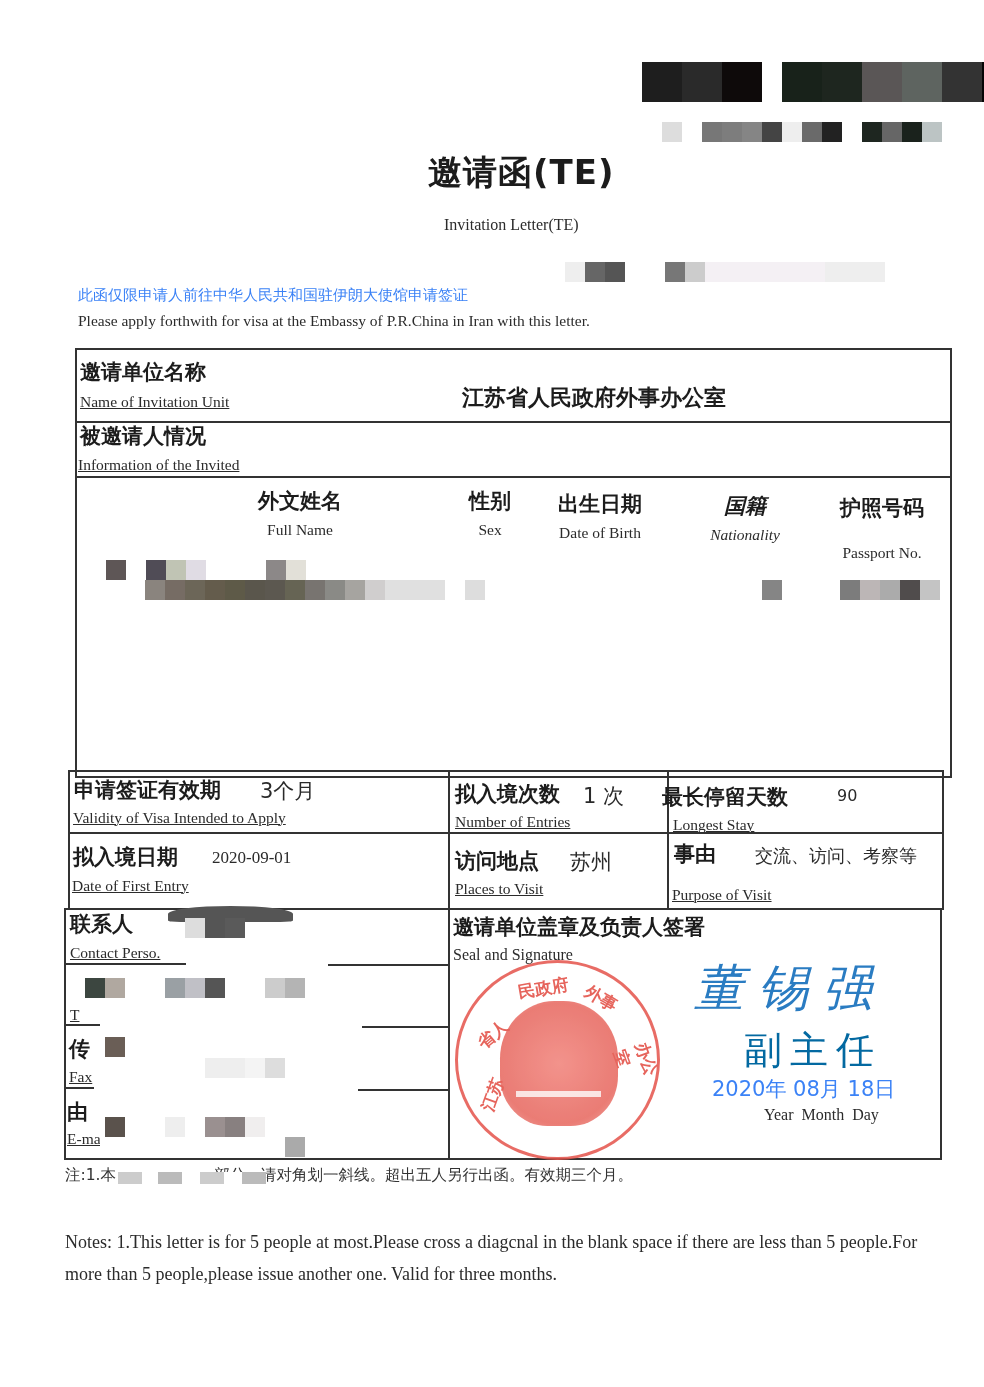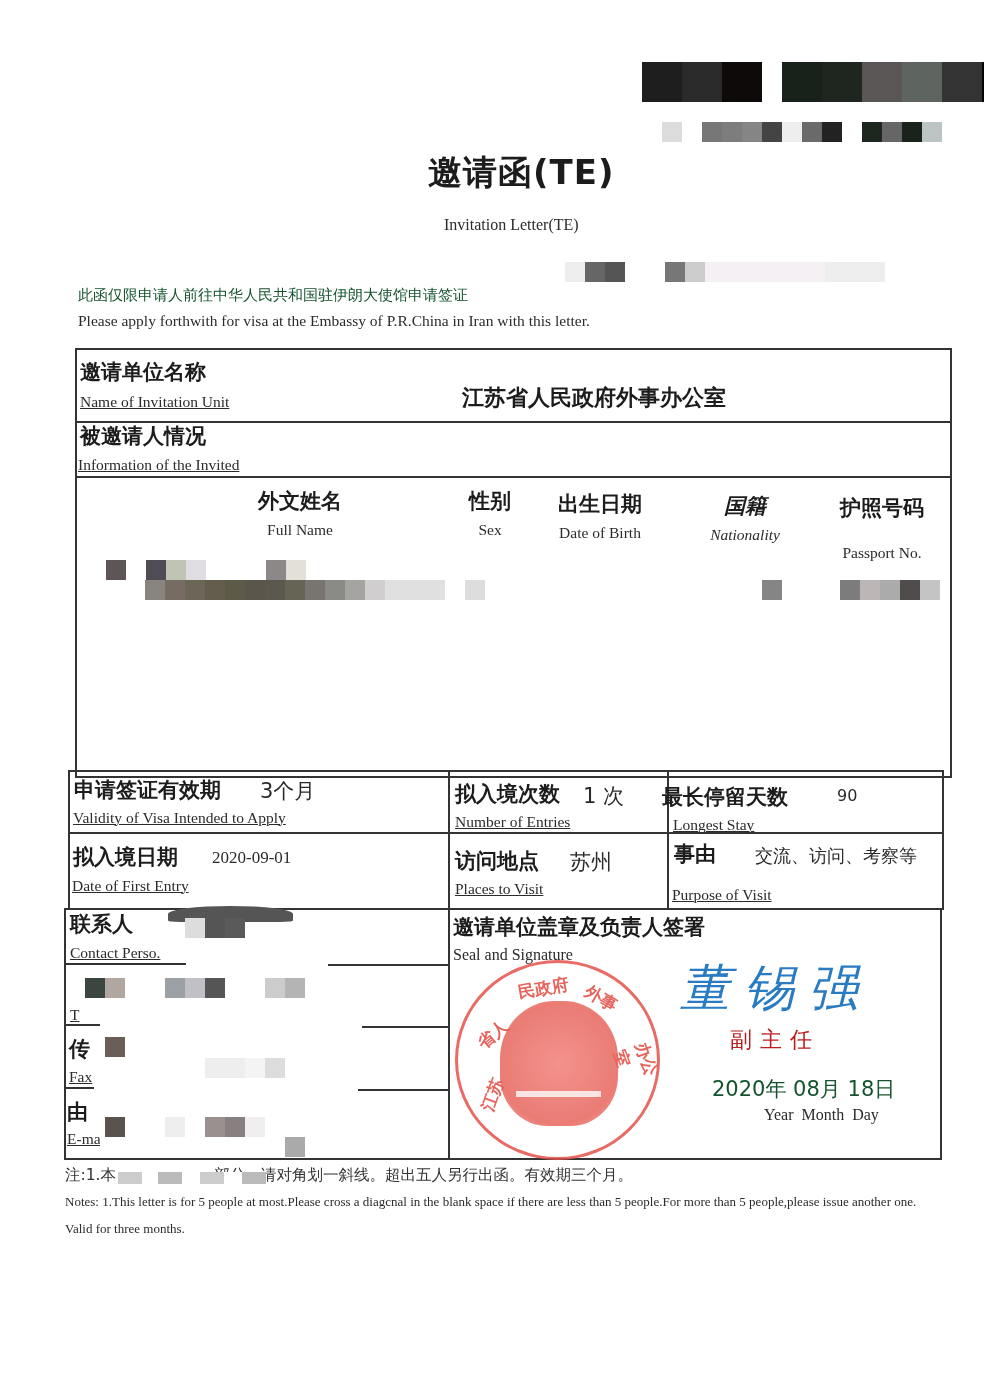--- a/index.html
+++ b/index.html
@@ -11,44 +11,44 @@
   .cjk-n { font-family: "DejaVu Sans", sans-serif; color: #2a2a2a; }
   .en { font-family: "Liberation Serif", serif; color: #2b2b2b; }
 
   
   .mosaic { position: absolute; display: flex; flex-wrap: nowrap; }
   .mosaic span { display: block; width: 20px; height: 20px; }
 
   .title-cn { left: 428px; top: 150px; font-size: 34px; letter-spacing: 1px; }
   .title-en { left: 444px; top: 216px; font-size: 16px; }
 
-  .intro-cn { left: 78px; top: 286px; font-size: 15px; color: #14532d; font-weight: normal; }
+  .intro-cn { left: 78px; top: 286px; font-size: 15px; color: #3b82f6; font-weight: normal; }
   .intro-en { left: 78px; top: 312px; font-size: 15.5px; }
 
   
   .frame { border: 2px solid #333; position: absolute; }
   .hline { position: absolute; height: 2px; background: #333; }
   .vline { position: absolute; width: 2px; background: #333; }
 
   .label-cn { font-size: 21px; }
   .label-en { font-size: 15.5px; text-decoration: underline; text-decoration-thickness: 1px; }
 
   .col-cn { font-size: 21px; text-align: center; }
   .col-en { font-size: 15.5px; text-align: center; }
 
   .seal { left: 455px; top: 960px; width: 205px; height: 200px; border-radius: 50%;
           border: 3px solid #e5534b; opacity: 0.85; }
   .seal-inner { position: absolute; left: 42px; top: 38px; width: 118px; height: 125px;
           border-radius: 46% 46% 40% 40%; background: radial-gradient(circle, #ee6a60 0%, #e24a40 70%, #f08a80 100%); opacity: 0.85; }
   .seal-bar { position: absolute; left: 58px; top: 128px; width: 85px; height: 6px; background: #fff; opacity: .8; }
   .seal-text { position: absolute; font-family: "DejaVu Sans", sans-serif; color: #e24a40; font-size: 17px; font-weight: bold; }
 
-  .sig { font-family: Liberation Sans, sans-serif; font-style: italic; color: #2a7cc2; }
+  .sig { font-family: Liberation Sans, sans-serif; font-style: italic; color: #2a7cc2; margin-left: 14px; }
   .notes-cn { font-size: 15.5px; color: #333; }
-  .notes-en { font-size: 13px; line-height: 27px; }
+  .notes-en { font-size: 18px; line-height: 32px; margin-top: 38px; }
 </style>
 </head>
 <body>
 
 <div class="mosaic" style="left:642px; top:62px;">
   <span style="background:#1e1e1e;width:40px;height:40px"></span>
     <span style="background:#2a2a2a;width:40px;height:40px"></span>
     <span style="background:#0e0a0a;width:40px;height:40px"></span>
   <span style="background:#fff;width:20px;height:40px"></span>
   <span style="background:#18221a;width:40px;height:40px"></span>
@@ -255,22 +255,22 @@
   <div class="seal-inner"></div>
   <div class="seal-bar"></div>
   <div class="seal-text" style="left:18px; top:120px; transform:rotate(-70deg);">江苏</div>
   <div class="seal-text" style="left:18px; top:60px; transform:rotate(-40deg);">省人</div>
   <div class="seal-text" style="left:60px; top:14px; transform:rotate(-10deg);">民政府</div>
   <div class="seal-text" style="left:126px; top:24px; transform:rotate(30deg);">外事</div>
   <div class="seal-text" style="left:158px; top:80px; transform:rotate(70deg);">办公室</div>
 </div>
 
 <div class="abs sig" style="left:680px; top:955px; font-size:50px; letter-spacing:14px;">董锡强</div>
-<div class="abs sig" style="left:730px; top:1025px; font-size:22px; letter-spacing:8px; font-style:normal; color:#b91c1c;">副主任</div>
-<div class="abs cjk-n" style="left:712px; top:1075px; font-size:21px; color:#14532d;">2020年 08月 18日</div>
+<div class="abs sig" style="left:730px; top:1025px; font-size:38px; letter-spacing:8px; font-style:normal; color:#0369a1;">副主任</div>
+<div class="abs cjk-n" style="left:712px; top:1075px; font-size:21px; color:#3b82f6;">2020年 08月 18日</div>
 <div class="abs en" style="left:764px; top:1106px; font-size:16px; white-space:pre;">Year  Month  Day</div>
 
 <div class="abs cjk-n notes-cn" style="left:65px; top:1165px; white-space:pre;">注:1.本                    部分，请对角划一斜线。超出五人另行出函。有效期三个月。</div>
 <div class="mosaic" style="left:118px; top:1172px;">
   <span style="background:#ccc;width:24px;height:12px"></span>
     <span style="background:#fff;width:16px;height:12px"></span>
     <span style="background:#bbb;width:24px;height:12px"></span>
     <span style="background:#fff;width:18px;height:12px"></span>
     <span style="background:#ccc;width:24px;height:12px"></span>
     <span style="background:#fff;width:18px;height:12px"></span>

